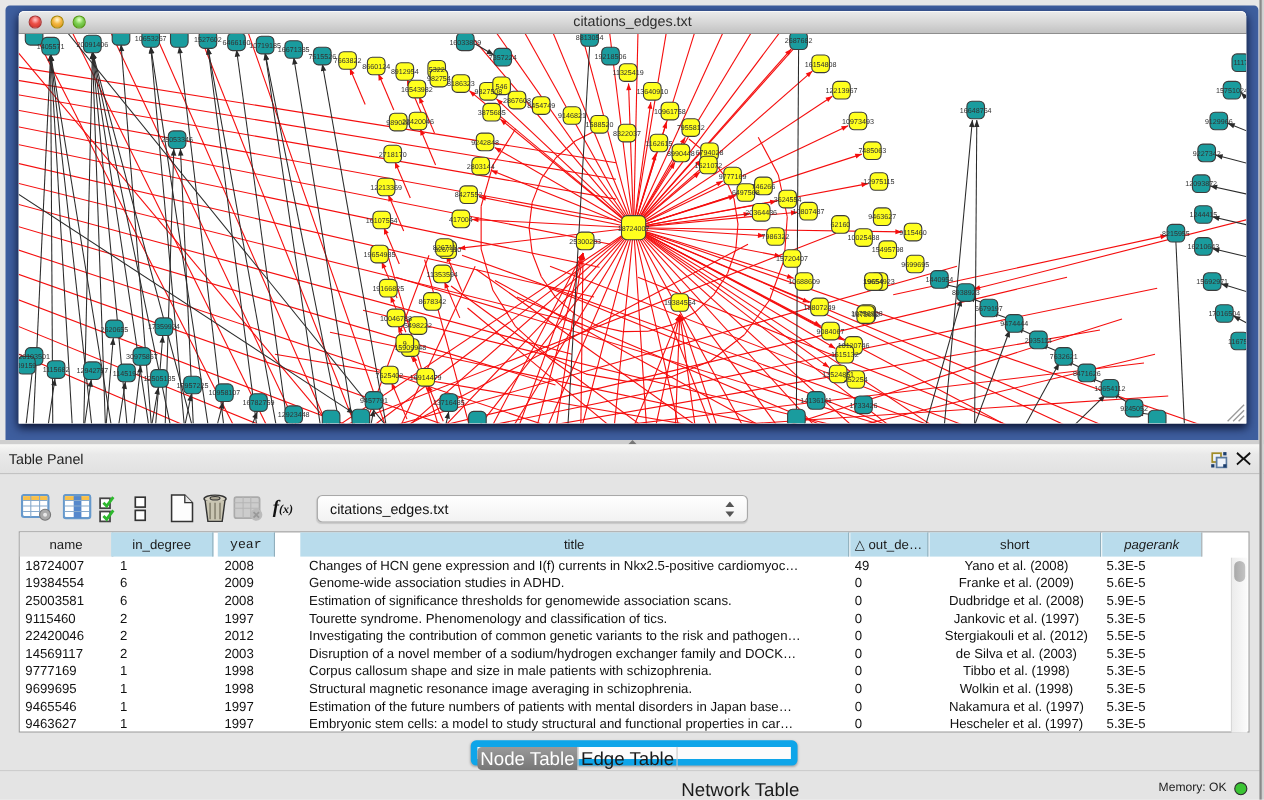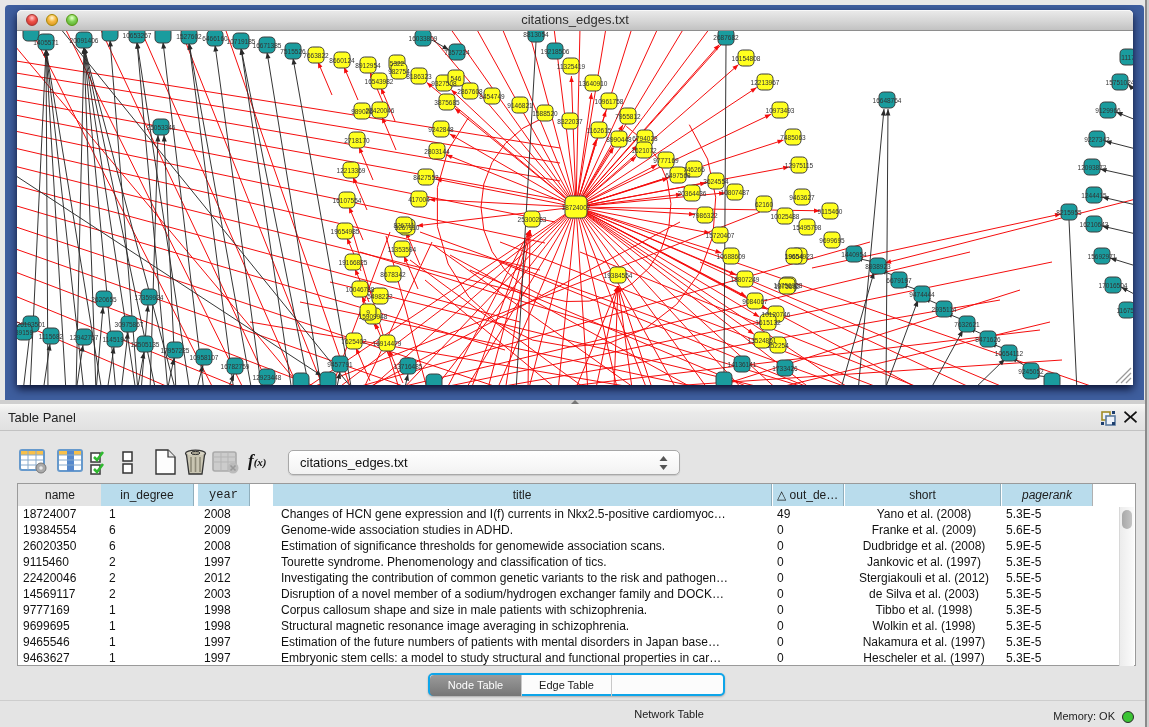--- a/index.html
+++ b/index.html
@@ -25,21 +25,21 @@
 .trow span { position:absolute; overflow:hidden; }
 .c0 { left:5px;    width:80px; }
 .c1 { left:91px;   width:90px; }
 .c2 { left:186px;  width:70px; }
 .c3 { left:263px;  width:495px; }
 .c4 { left:759px;  width:66px; }
 .c5 { left:828px;  width:156px; text-align:center; }
 .c6 { left:988px;  width:88px; }
 #vsb { position:absolute; right:1px; top:23px; width:15px; height:159px; background:linear-gradient(90deg,#ececec,#fbfbfb); border-left:1px solid #d8d8d8; }
 #vsb .thumb { position:absolute; left:2px; top:3px; width:10px; height:19px; background:linear-gradient(90deg,#a8a8a8,#c4c4c4); border-radius:5px; }
-#tabs { position:absolute; left:428px; top:269px; width:297px; height:23px; border:2px solid #0ea5e9; border-radius:5px; background:#fcfcfc; box-shadow:0 1px 2px rgba(0,0,0,0.25); font-size:11px; }
+#tabs { position:absolute; left:428px; top:269px; width:297px; height:23px; border:6px solid #0ea5e9; border-radius:5px; background:#fcfcfc; box-shadow:0 1px 2px rgba(0,0,0,0.25); font-size:17px; }
 #tabs .seg { position:absolute; top:0; height:21px; line-height:21px; text-align:center; color:#1a1a1a; }
 #tabs .sel { background:linear-gradient(#9a9a9a,#767676); color:#fff; border-radius:4px 0 0 4px; }
 #tabs .d { position:absolute; top:0; width:1px; height:21px; background:#c8c8c8; }
 #bline { position:absolute; left:0; top:296px; width:1149px; height:1px; background:#cdcdcd; }
 #mem { position:absolute; right:34px; top:306px; font-size:11px; color:#222; }
 #memdot { position:absolute; right:15px; top:307px; width:12px; height:12px; border-radius:50%; background:#3bc434; border:1.5px solid #2b2b2b; }
 #redge { position:absolute; left:1145px; top:0; width:4px; height:727px; background:#cfcfcf; border-left:2px solid #8a8a8a; }
 #toolbar { position:absolute; left:0; top:28px; width:942px; height:51px; }
 #combo { position:absolute; left:288px; top:18px; width:392px; height:25px; background:linear-gradient(#ffffff,#f2f2f2); border:1px solid #a8a8a8; border-radius:5px; font-size:13px; color:#111; line-height:23px; padding-left:11px; box-shadow:0 1px 1px rgba(0,0,0,0.12); }
 .icon { position:absolute; top:17px; }
@@ -803,21 +803,21 @@
 <div class="trow" style="top:38px">
         <span class="c0">19384554</span>
         <span class="c1">6</span>
         <span class="c2">2009</span>
         <span class="c3">Genome-wide association studies in ADHD.</span>
         <span class="c4">0</span>
         <span class="c5">Franke et al. (2009)</span>
         <span class="c6">5.6E-5</span>
       </div>
 <div class="trow" style="top:54px">
-        <span class="c0">26020350</span>
+        <span class="c0">25003581</span>
         <span class="c1">6</span>
         <span class="c2">2008</span>
         <span class="c3">Estimation of significance thresholds for genomewide association scans.</span>
         <span class="c4">0</span>
         <span class="c5">Dudbridge et al. (2008)</span>
         <span class="c6">5.9E-5</span>
       </div>
 <div class="trow" style="top:70px">
         <span class="c0">9115460</span>
         <span class="c1">2</span>

